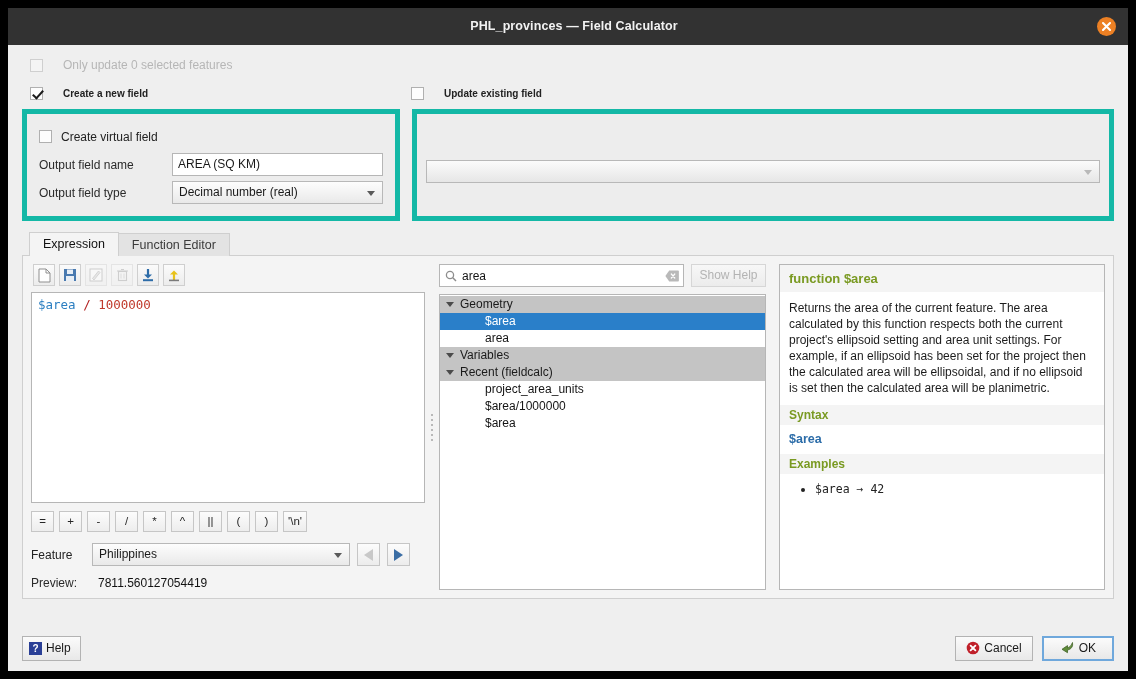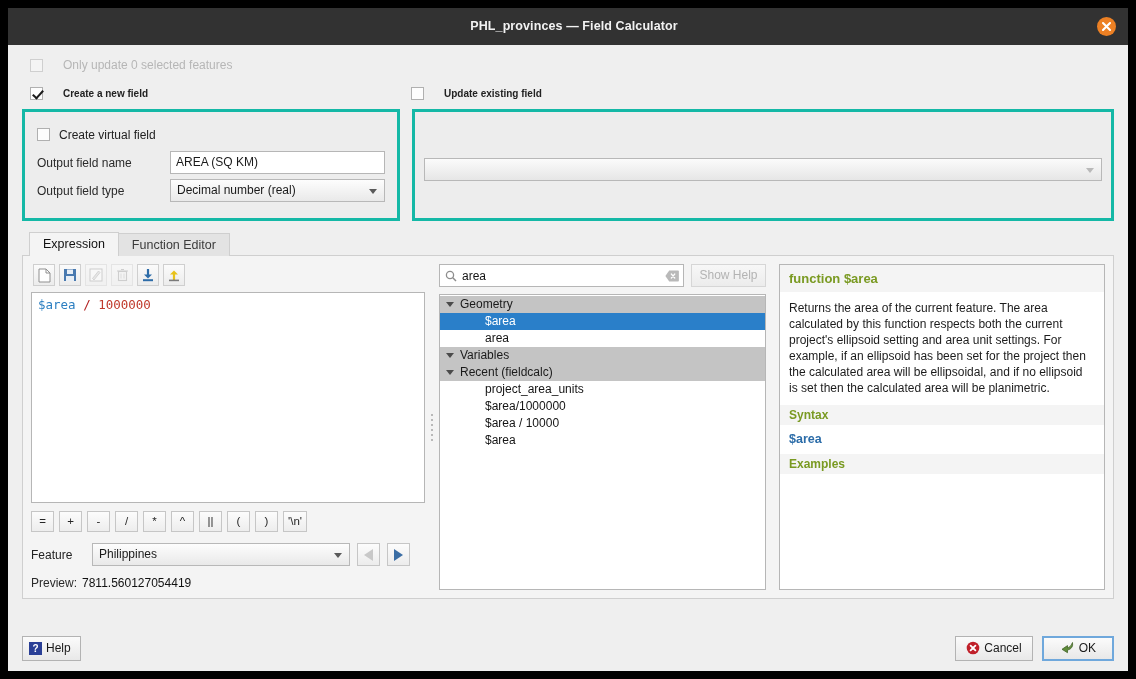--- a/index.html
+++ b/index.html
@@ -95,21 +95,21 @@
   #hdr-create { width: 378px; padding-left: 8px; }
   #hdr-update { padding-left: 11px; }
 
   #panels {
     display: flex;
     margin-top: 6px;
     gap: 12px;
   }
 
   .groupbox {
-    border: 3px solid #14b8a6;
+    border: 5px solid #14b8a6;
     background: #ededed;
   }
 
   #gb-create {
     width: 378px;
     height: 112px;
     padding: 10px 12px 0 12px;
   }
   #gb-update {
     flex: 1 1 auto;
@@ -314,21 +314,21 @@
   }
   .navbtn.disabled { cursor: default; }
   .tri-l { width:0;height:0;border-top:6px solid transparent;border-bottom:6px solid transparent;border-right:9px solid #3b6ea5; }
   .tri-l.off { border-right-color:#c8c8c8; }
   .tri-r { width:0;height:0;border-top:6px solid transparent;border-bottom:6px solid transparent;border-left:9px solid #3b6ea5; }
 
   #preview-row {
     margin-top: 10px;
     font-size: 12px;
     display: flex;
-    gap: 5px;
+    gap: 21px;
   }
   #preview-label { color: #2a2a2a; }
   #preview-value { color: #111; }
 
   
   #splitter {
     width: 14px;
     flex: 0 0 auto;
     display: flex;
     align-items: center;
@@ -678,32 +678,36 @@
           </div>
           <div class="tnode group">
             <span class="twist">
                 <i></i>
               </span>
             <span class="gname">Recent (fieldcalc)</span>
           </div>
 
           <div class="tnode leaf">project_area_units</div>
           <div class="tnode leaf">$area/1000000</div>
-          <div class="tnode leaf">$area / 10000</div>
           <div class="tnode leaf">$area</div>
         </div>
       </div>
 
       <div id="help-col">
         <div id="help-inner">
           <div class="help-h1">function $area</div>
           <div class="help-body">Returns the area of the current feature. The area calculated by this function respects both the current project's ellipsoid setting and area unit settings. For example, if an ellipsoid has been set for the project then the calculated area will be ellipsoidal, and if no ellipsoid is set then the calculated area will be planimetric.</div>
           <div class="help-h2">Syntax</div>
           <div class="help-syntax">$area</div>
           <div class="help-h2">Examples</div>
+          <div class="help-examples">
+            <ul>
+                <li>$area → 42</li>
+              </ul>
+          </div>
         </div>
       </div>
     </div>
   </div>
 
   <div id="footer">
     <div class="btn" id="help-button">
       <svg width="13" height="13" viewBox="0 0 13 13">
           <rect width="13" height="13" fill="#2a3f96"></rect>
           <text x="6.5" y="10" font-size="10" font-family="Liberation Sans" fill="#ffffff" text-anchor="middle" font-weight="bold">?</text>

